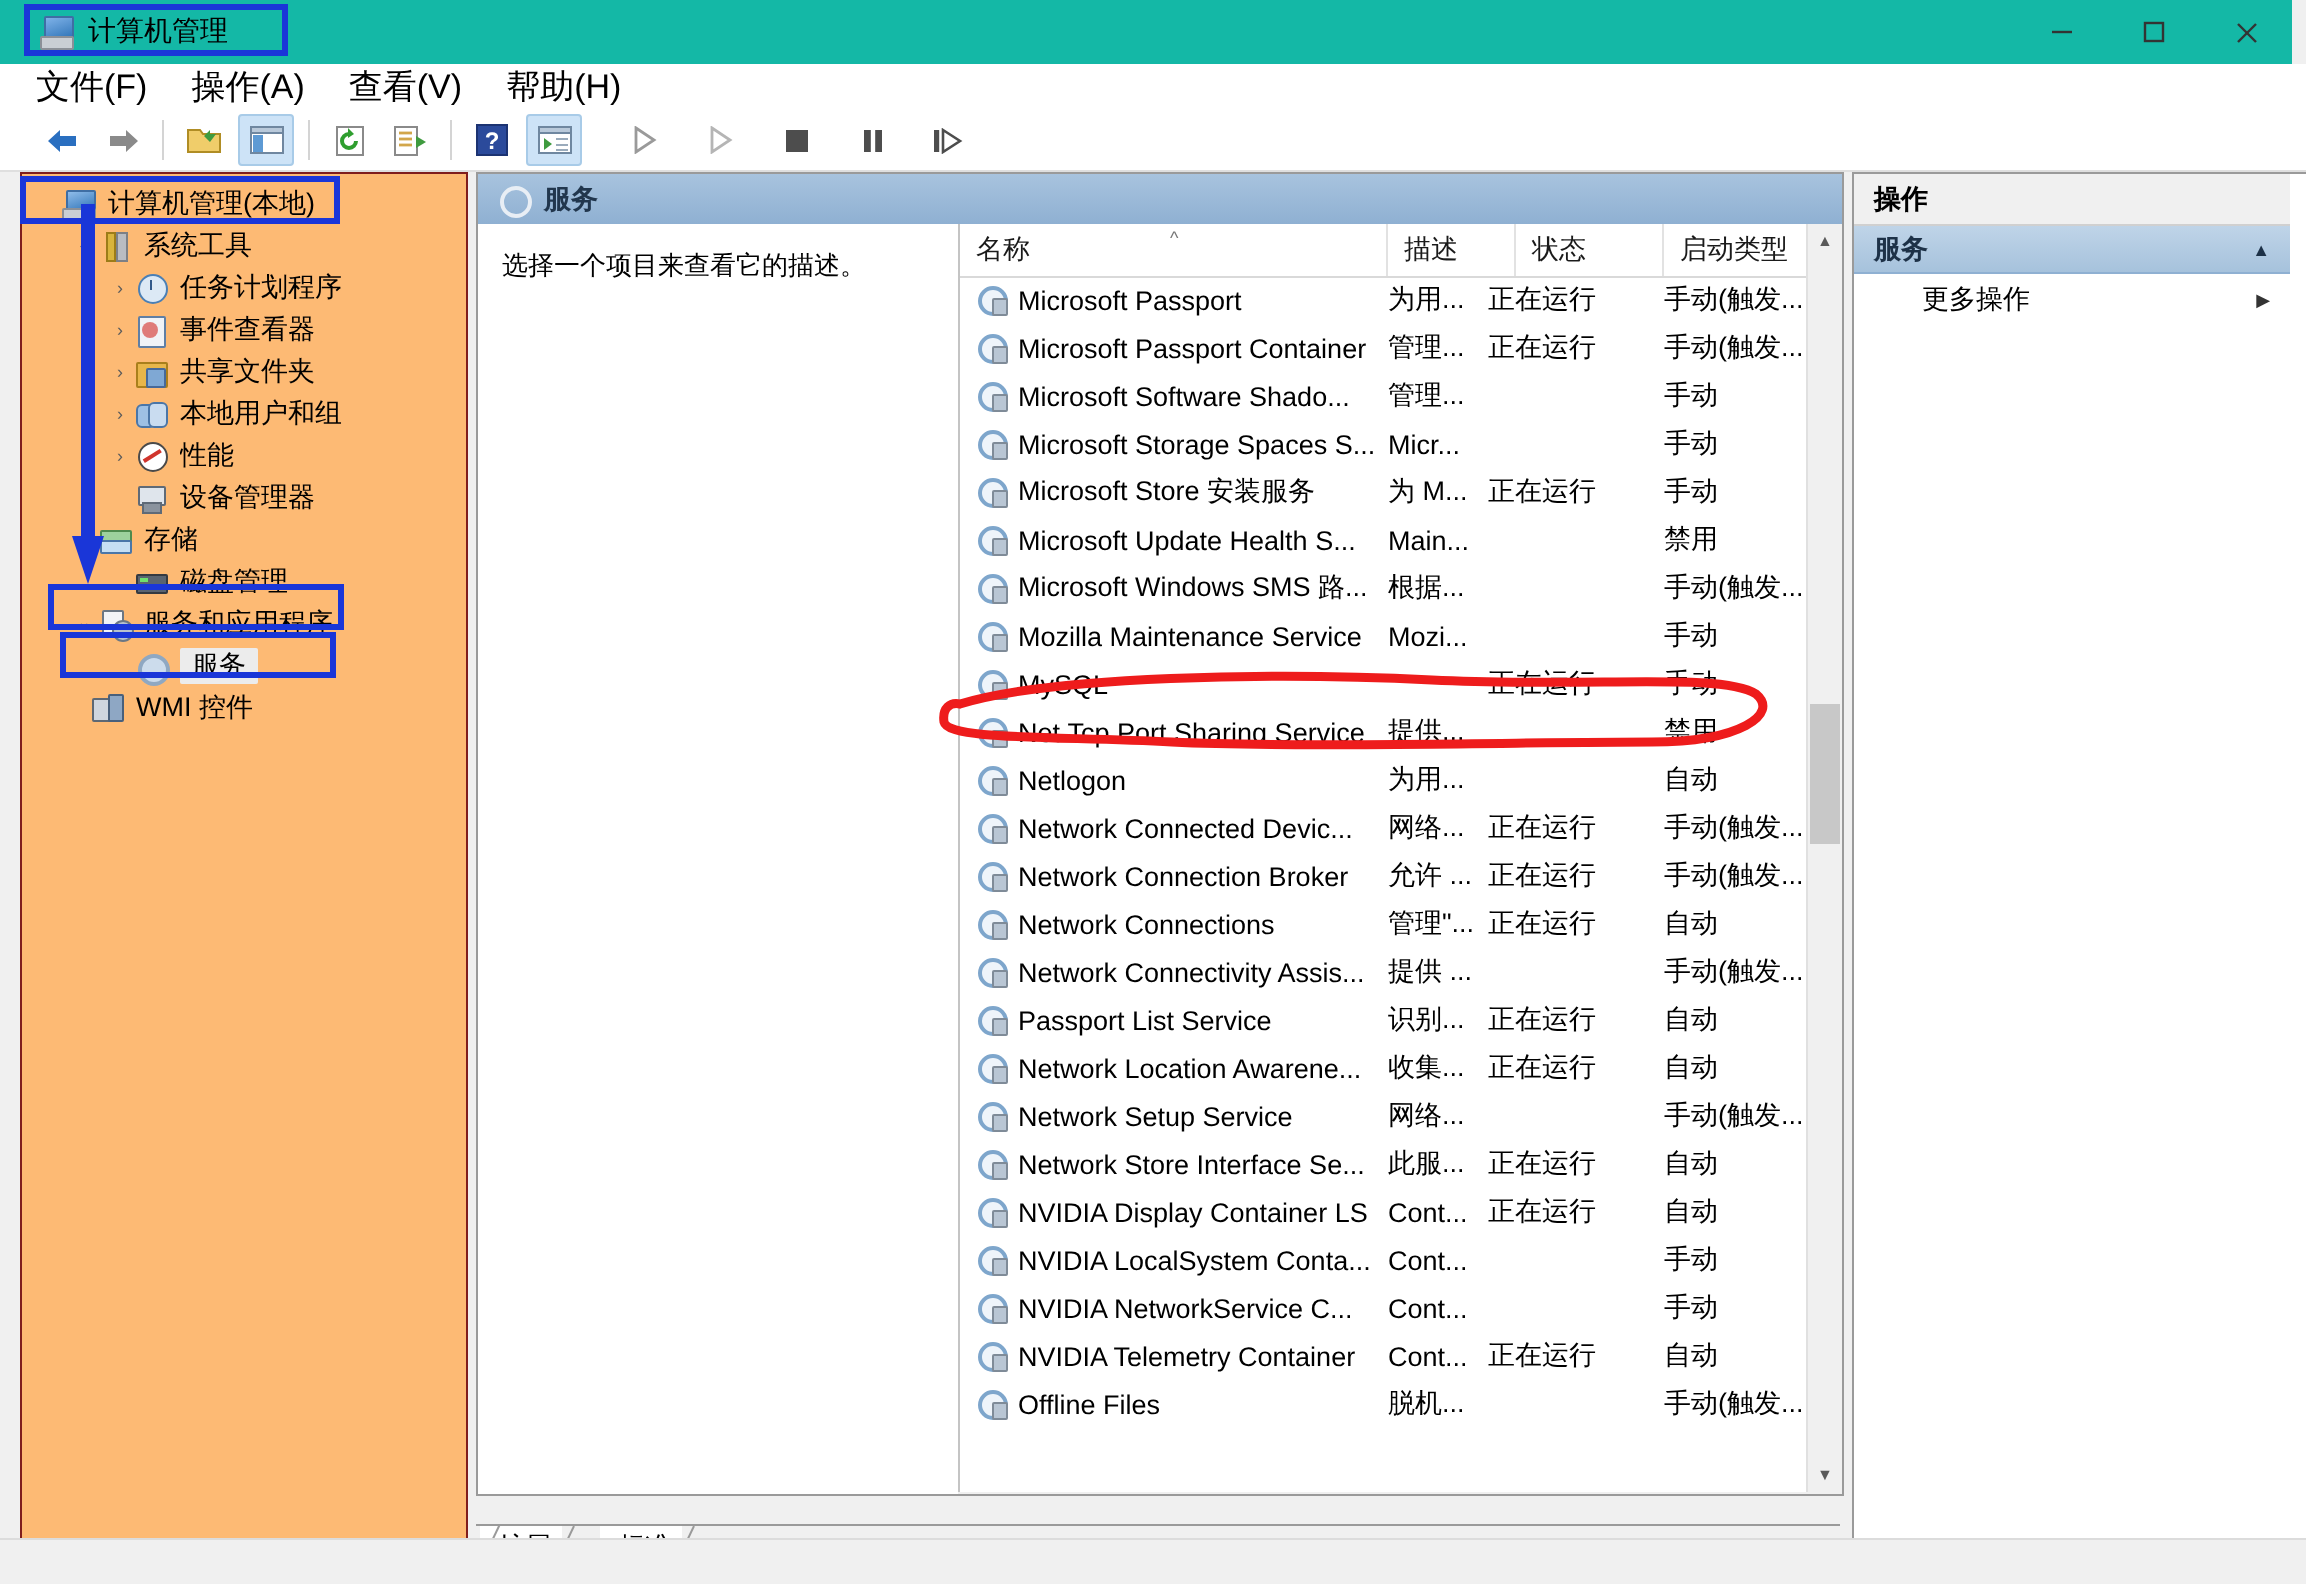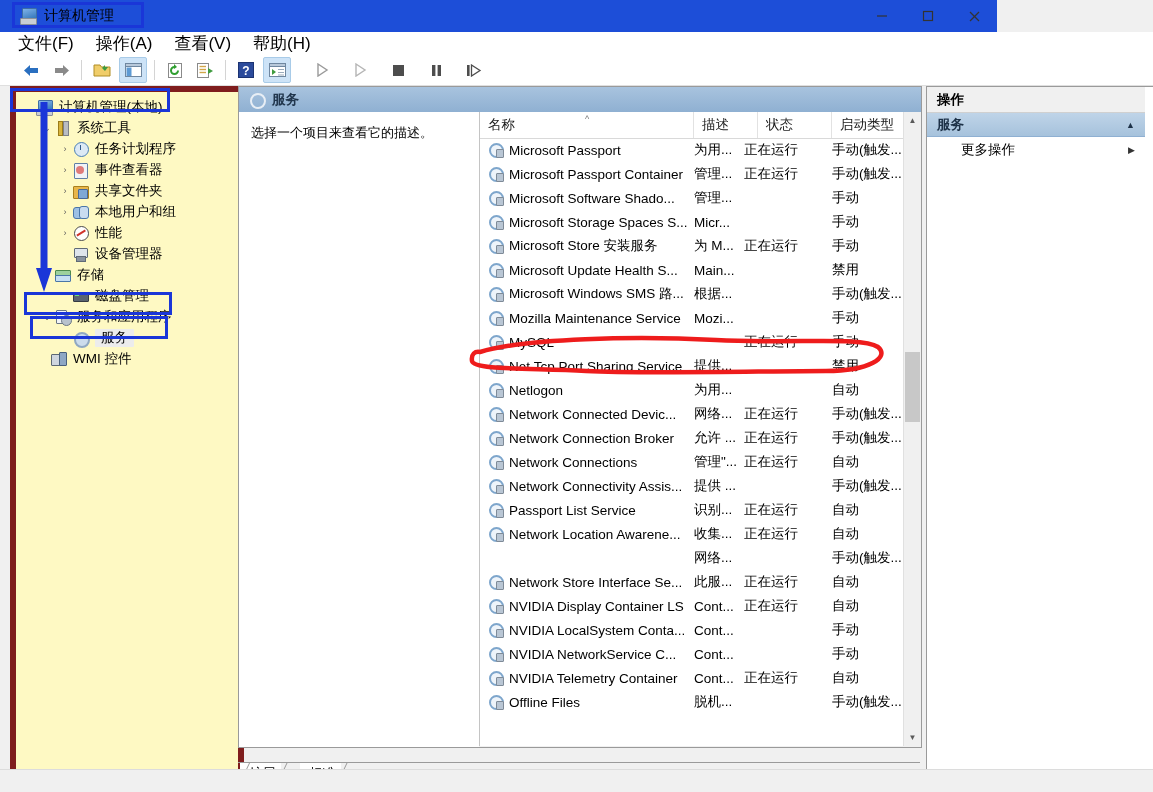--- a/index.html
+++ b/index.html
@@ -7,21 +7,21 @@
     width:1153px;height:792px;
     background:#ffffff;
     font-family:"Liberation Sans","DejaVu Sans",sans-serif;
     font-size:13px;color:#000;
     overflow:hidden;position:relative;
     -webkit-font-smoothing:antialiased;
   }
   .win{position:absolute;left:0;top:0;width:1153px;height:792px;background:#f0f0f0;}
 
   
-  .titlebar{position:absolute;left:0;top:0;width:997px;height:32px;background:#1d4ed8;}
+  .titlebar{position:absolute;left:0;top:0;width:1146px;height:32px;background:#14b8a6;}
   .title-wrap{position:absolute;left:14px;top:4px;display:flex;align-items:center;gap:7px;height:24px;padding:0 6px;}
   .title-text{font-size:14px;color:#000;white-space:nowrap;}
   .app-icon{width:17px;height:16px;position:relative;flex:none;}
   .app-icon .scr{position:absolute;left:2px;top:0px;width:13px;height:10px;background:linear-gradient(160deg,#7fb2e8,#2f74b8);border:1px solid #3f6ea4;border-radius:1px;}
   .app-icon .base{position:absolute;left:0px;top:10px;width:15px;height:5px;background:#c9ced4;border:1px solid #8b9098;border-radius:1px;}
   .win-buttons{position:absolute;right:0;top:0;height:32px;display:flex;}
   .wb{width:46px;height:32px;display:flex;align-items:center;justify-content:center;font-size:13px;color:#333;}
   .wb svg{display:block;}
 
   
@@ -32,21 +32,21 @@
   .toolbar{position:absolute;left:0;top:55px;width:1153px;height:30px;background:#ffffff;display:flex;align-items:center;padding-left:18px;gap:0px;
            border-bottom:1px solid #dfdfdf;}
   .tbtn{width:26px;height:24px;display:flex;align-items:center;justify-content:center;margin-right:4px;border-radius:2px;position:relative;}
   .tbtn.sel{background:#cde3f7;border:1px solid #a8cbe8;}
   .tsep{width:1px;height:20px;background:#d4d4d4;margin:0 7px 0 3px;}
 
   
   .body-area{position:absolute;left:0;top:86px;width:1153px;height:706px;background:#f0f0f0;}
 
   
-  .tree-pane{position:absolute;left:10px;top:0px;width:222px;height:688px;background:#fef9c3;border:6px solid #7f1d1d;overflow:hidden;}
+  .tree-pane{position:absolute;left:10px;top:0px;width:222px;height:688px;background:#fdba74;border:1px solid #7f1d1d;overflow:hidden;}
   .tree{position:absolute;left:0;top:4px;width:100%;}
   .trow{height:21px;display:flex;align-items:center;white-space:nowrap;font-size:13.5px;color:#000;}
   .twist{width:14px;text-align:center;font-size:9px;color:#5b5b5b;flex:none;}
   .ticon{width:18px;height:16px;margin-right:5px;flex:none;position:relative;}
   .tlabel{overflow:hidden;}
   .sel-lite{background:#ececec;padding:0 6px;border-radius:1px;}
 
   
   .ic-comp .s{position:absolute;left:2px;top:1px;width:13px;height:9px;background:linear-gradient(160deg,#8fbcea,#2f74b8);border:1px solid #3f6ea4;border-radius:1px;}
   .ic-comp .b{position:absolute;left:0px;top:10px;width:15px;height:5px;background:#c9ced4;border:1px solid #8b9098;border-radius:1px;}
@@ -571,20 +571,27 @@
                   <span class="o"></span>
                   <span class="p"></span>
                 </span>
                 <span>Network Location Awarene...</span>
               </span>
               <span class="c-desc">收集...</span>
               <span class="c-stat">正在运行</span>
               <span class="c-start">自动</span>
             </div>
             <div class="row">
+              <span class="c-name">
+                <span class="svc-ic">
+                  <span class="o"></span>
+                  <span class="p"></span>
+                </span>
+                <span>Network Setup Service</span>
+              </span>
               <span class="c-desc">网络...</span>
               <span class="c-stat"></span>
               <span class="c-start">手动(触发...</span>
             </div>
             <div class="row">
               <span class="c-name">
                 <span class="svc-ic">
                   <span class="o"></span>
                   <span class="p"></span>
                 </span>

